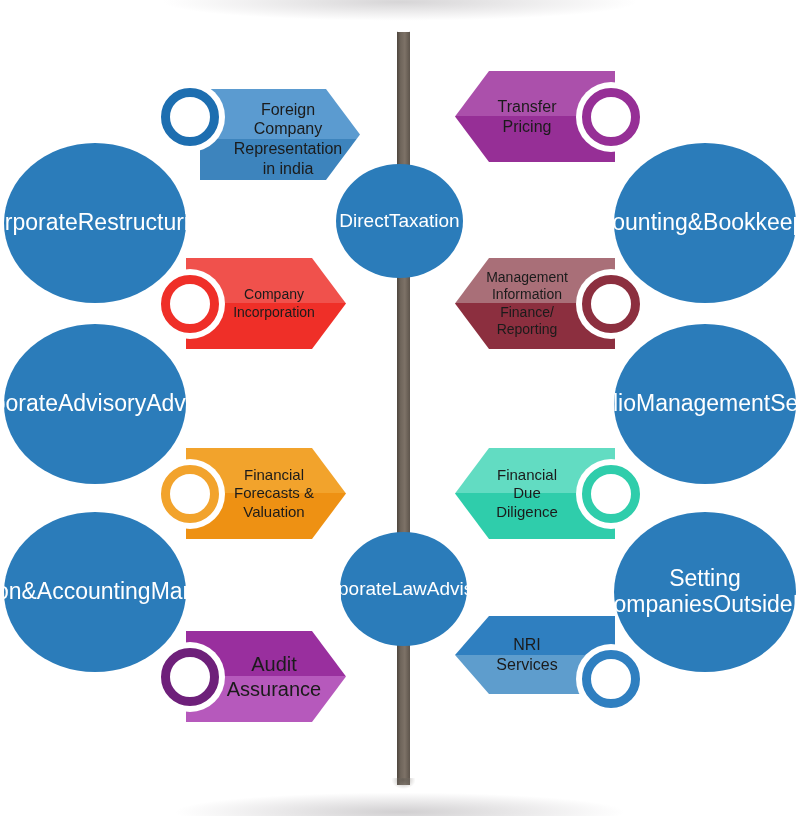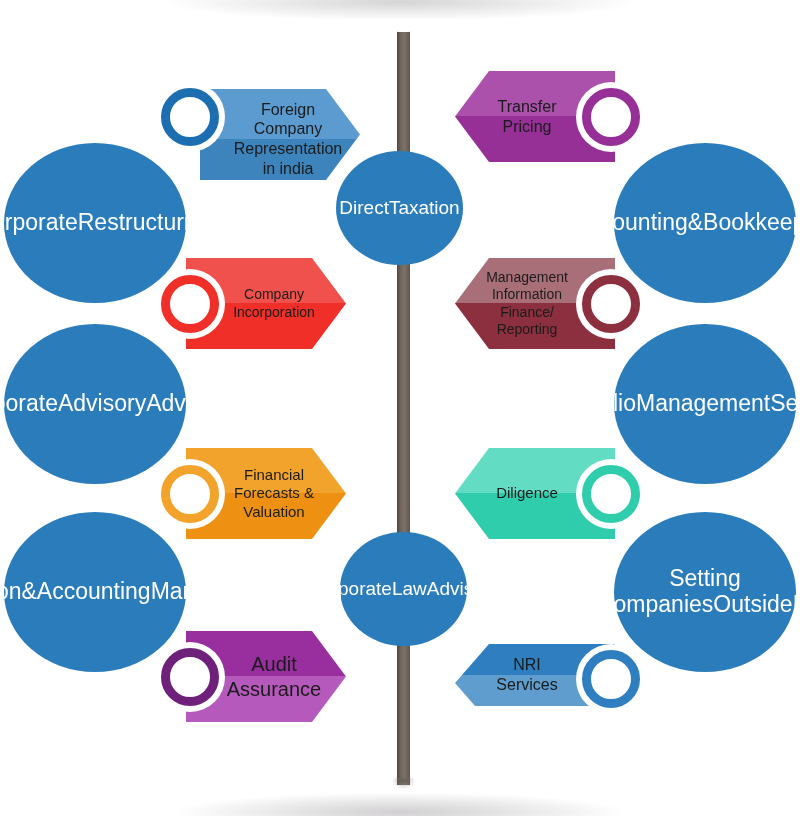--- a/index.html
+++ b/index.html
@@ -77,21 +77,21 @@
 
 <div id="canvas">
   <div class="page-shade-top"></div>
   <div class="page-shade-bottom"></div>
 
   <div class="spine"></div>
   <div class="spine-cap"></div>
   <div class="spine-foot"></div>
 
   <div id="nodes-layer">
-      <div class="bubble center" style="left: 336px; top: 151px;">
+      <div class="bubble center" style="left: 336px; top: 164px;">
         <div class="btxt"><span>Direct</span><span>Taxation</span></div>
       </div>
       <div class="bubble center" style="left: 340px; top: 532px;">
         <div class="btxt"><span>Corporate</span><span>Law</span><span>Advisory</span></div>
       </div>
       <div class="bubble side" style="left: 4px; top: 143px;">
         <div class="btxt"><span>Corporate</span><span>Restructuring</span></div>
       </div>
       <div class="bubble side" style="left: 4px; top: 324px;">
         <div class="btxt"><span>Corporate</span><span>Advisory</span><span>Advisory</span></div>
@@ -163,26 +163,27 @@
           <span>Information</span>
           <span>Finance/</span>
           <span>Reporting</span>
         </div>
       </div>
       <div class="ring-halo" style="width: 70px; height: 70px; left: 576px; top: 268.5px;"></div>
       <div class="ring" style="width: 58px; height: 58px; left: 582px; top: 274.5px; border: 9px solid rgb(140, 47, 63);"></div>
       <div class="arrow" style="left: 455px; top: 448px; width: 160px; height: 91px;">
         <div class="band" style="background: linear-gradient(rgb(98, 220, 194) 0%, rgb(98, 220, 194) 50%, rgb(47, 205, 171) 50%, rgb(47, 205, 171) 100%); clip-path: polygon(34px 0px, 160px 0px, 160px 91px, 34px 91px, 0px 45.5px);"></div>
         <div class="label" style="font-size: 15px; padding: 0px 50px 0px 34px;">
+          <span>Financial Due</span>
           <span>Diligence</span>
         </div>
       </div>
       <div class="ring-halo" style="width: 70px; height: 70px; left: 576px; top: 458.5px;"></div>
       <div class="ring" style="width: 58px; height: 58px; left: 582px; top: 464.5px; border: 9px solid rgb(47, 205, 171);"></div>
-      <div class="arrow" style="left: 455px; top: 644px; width: 160px; height: 62px;">
+      <div class="arrow" style="left: 455px; top: 616px; width: 160px; height: 78px;">
         <div class="band" style="background: linear-gradient(rgb(47, 127, 192) 0%, rgb(47, 127, 192) 50%, rgb(94, 157, 205) 50%, rgb(94, 157, 205) 100%); clip-path: polygon(34px 0px, 160px 0px, 160px 78px, 34px 78px, 0px 39px);"></div>
         <div class="label" style="font-size: 16px; padding: 0px 50px 0px 34px;">
           <span>NRI</span>
           <span>Services</span>
         </div>
       </div>
       <div class="ring-halo" style="width: 70px; height: 70px; left: 576px; top: 644px;"></div>
       <div class="ring" style="width: 58px; height: 58px; left: 582px; top: 650px; border: 9px solid rgb(47, 127, 192);"></div>
     </div>
 </div>

